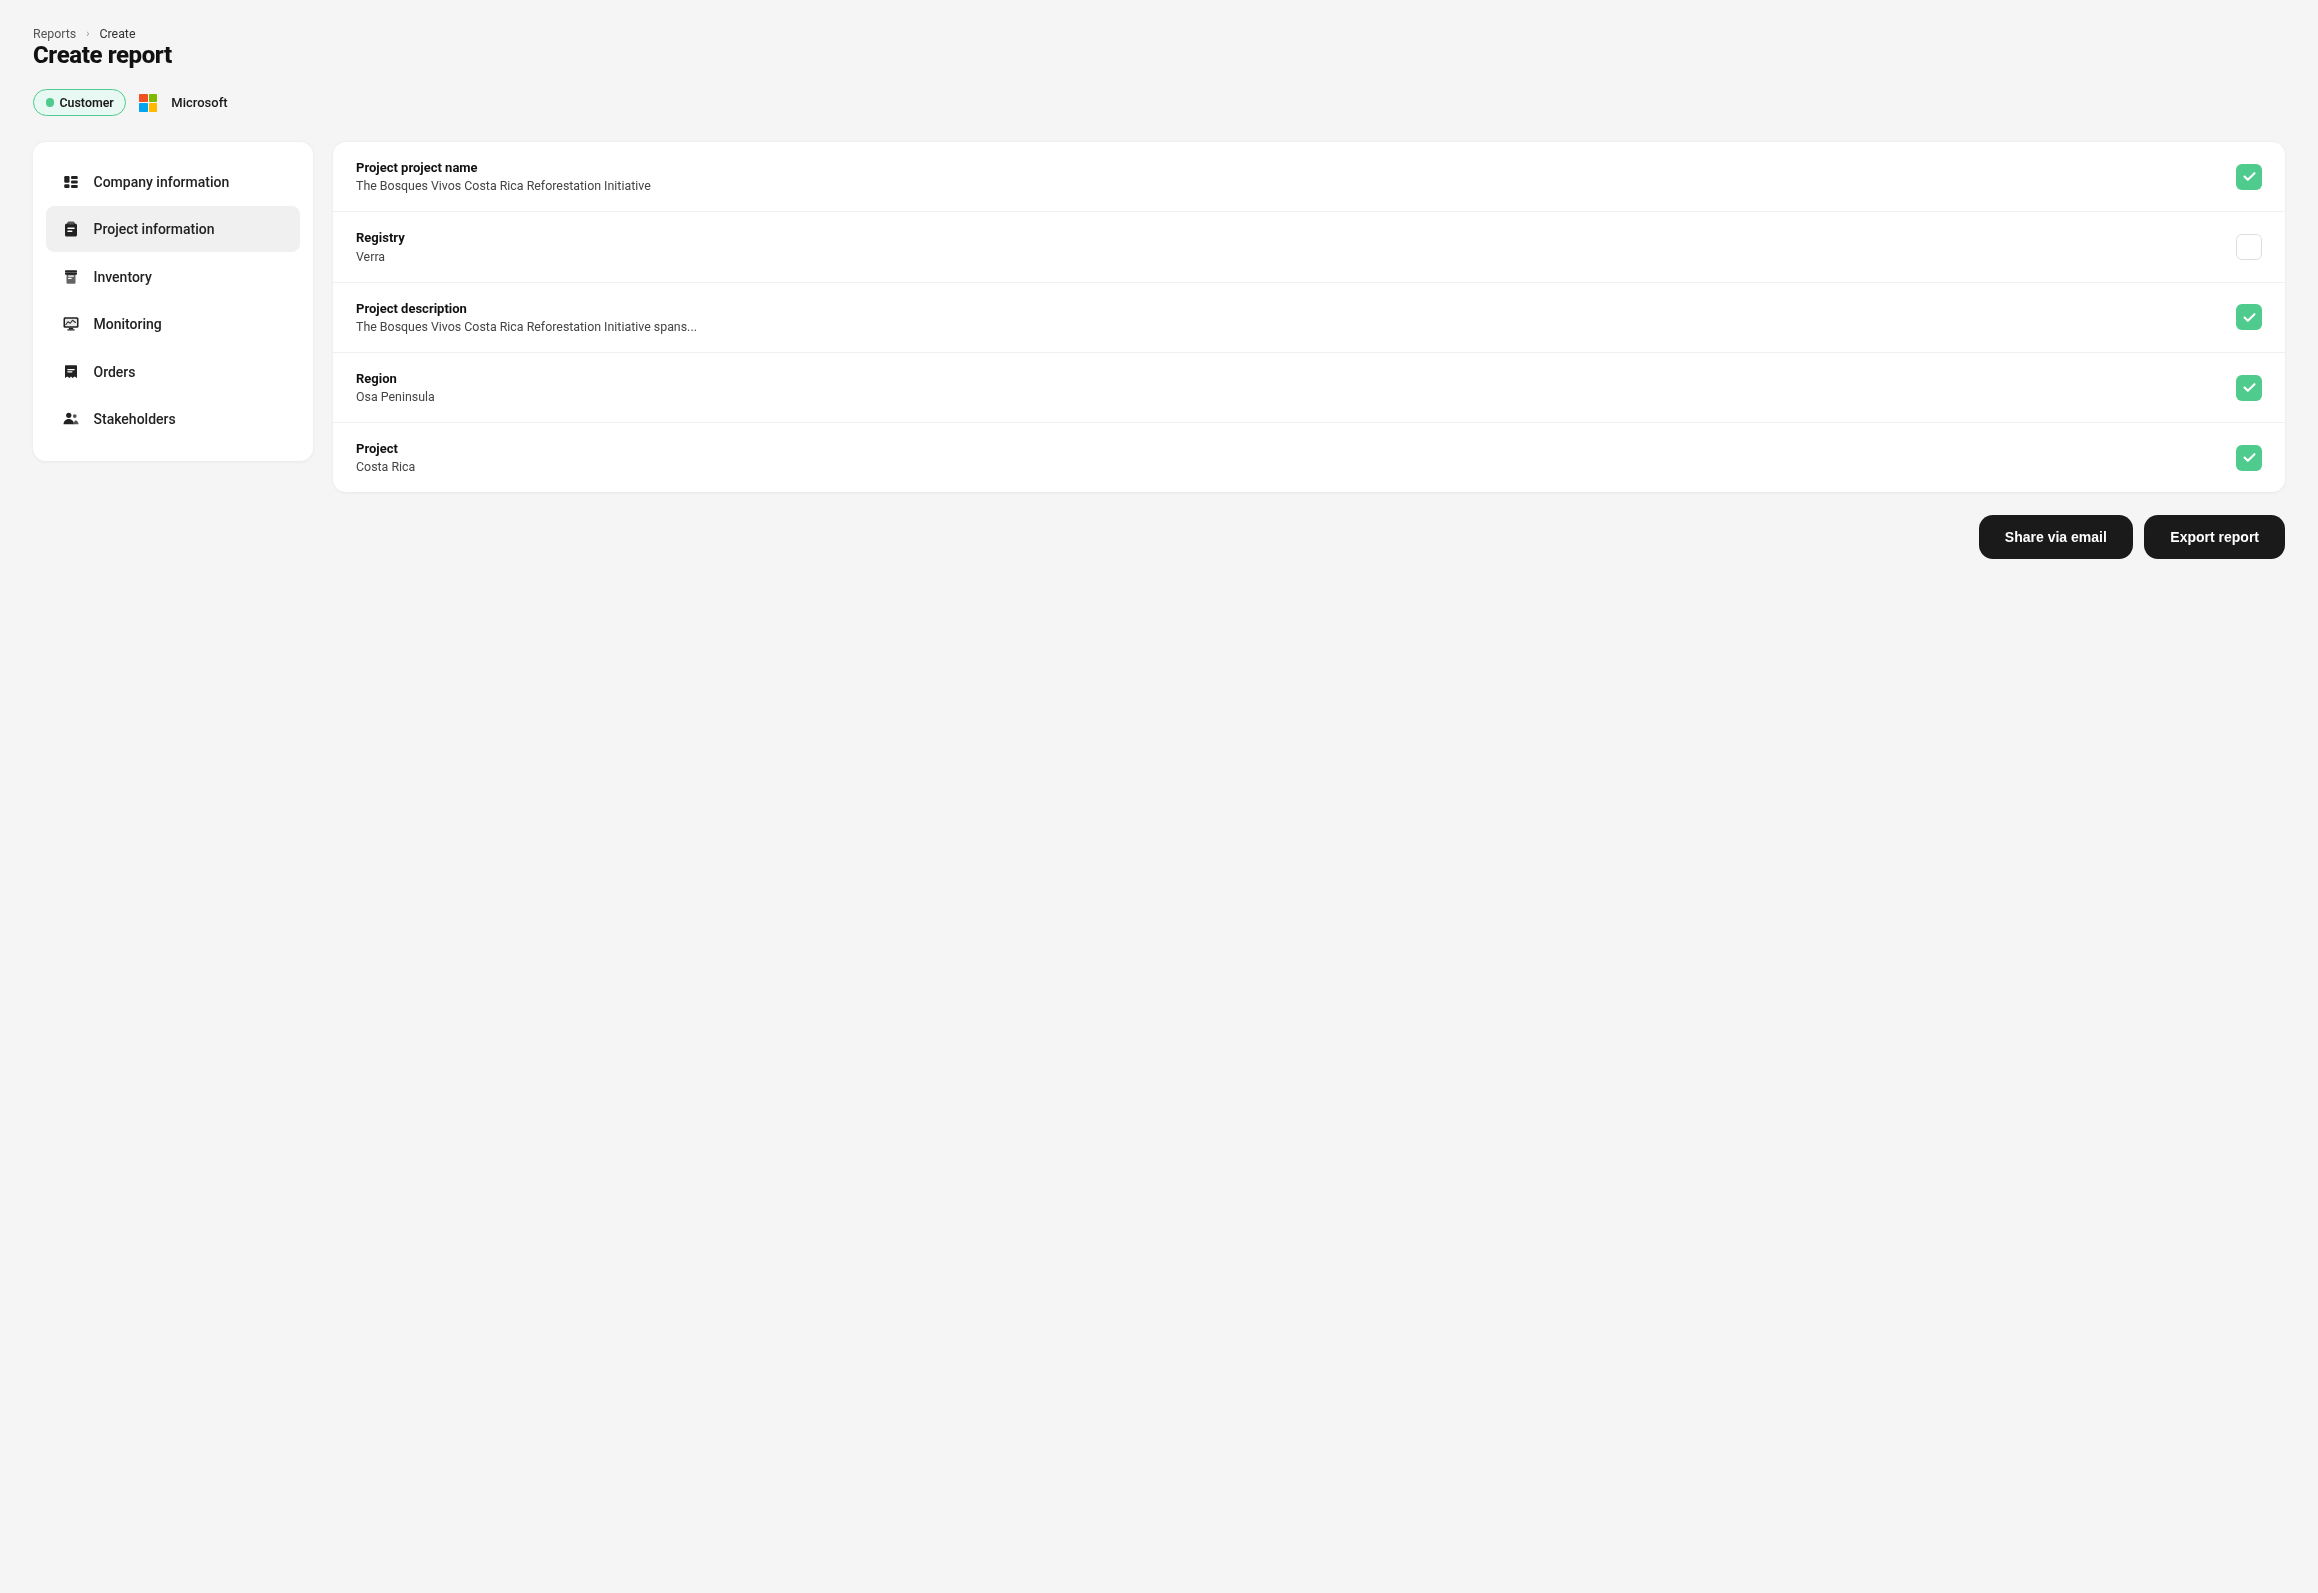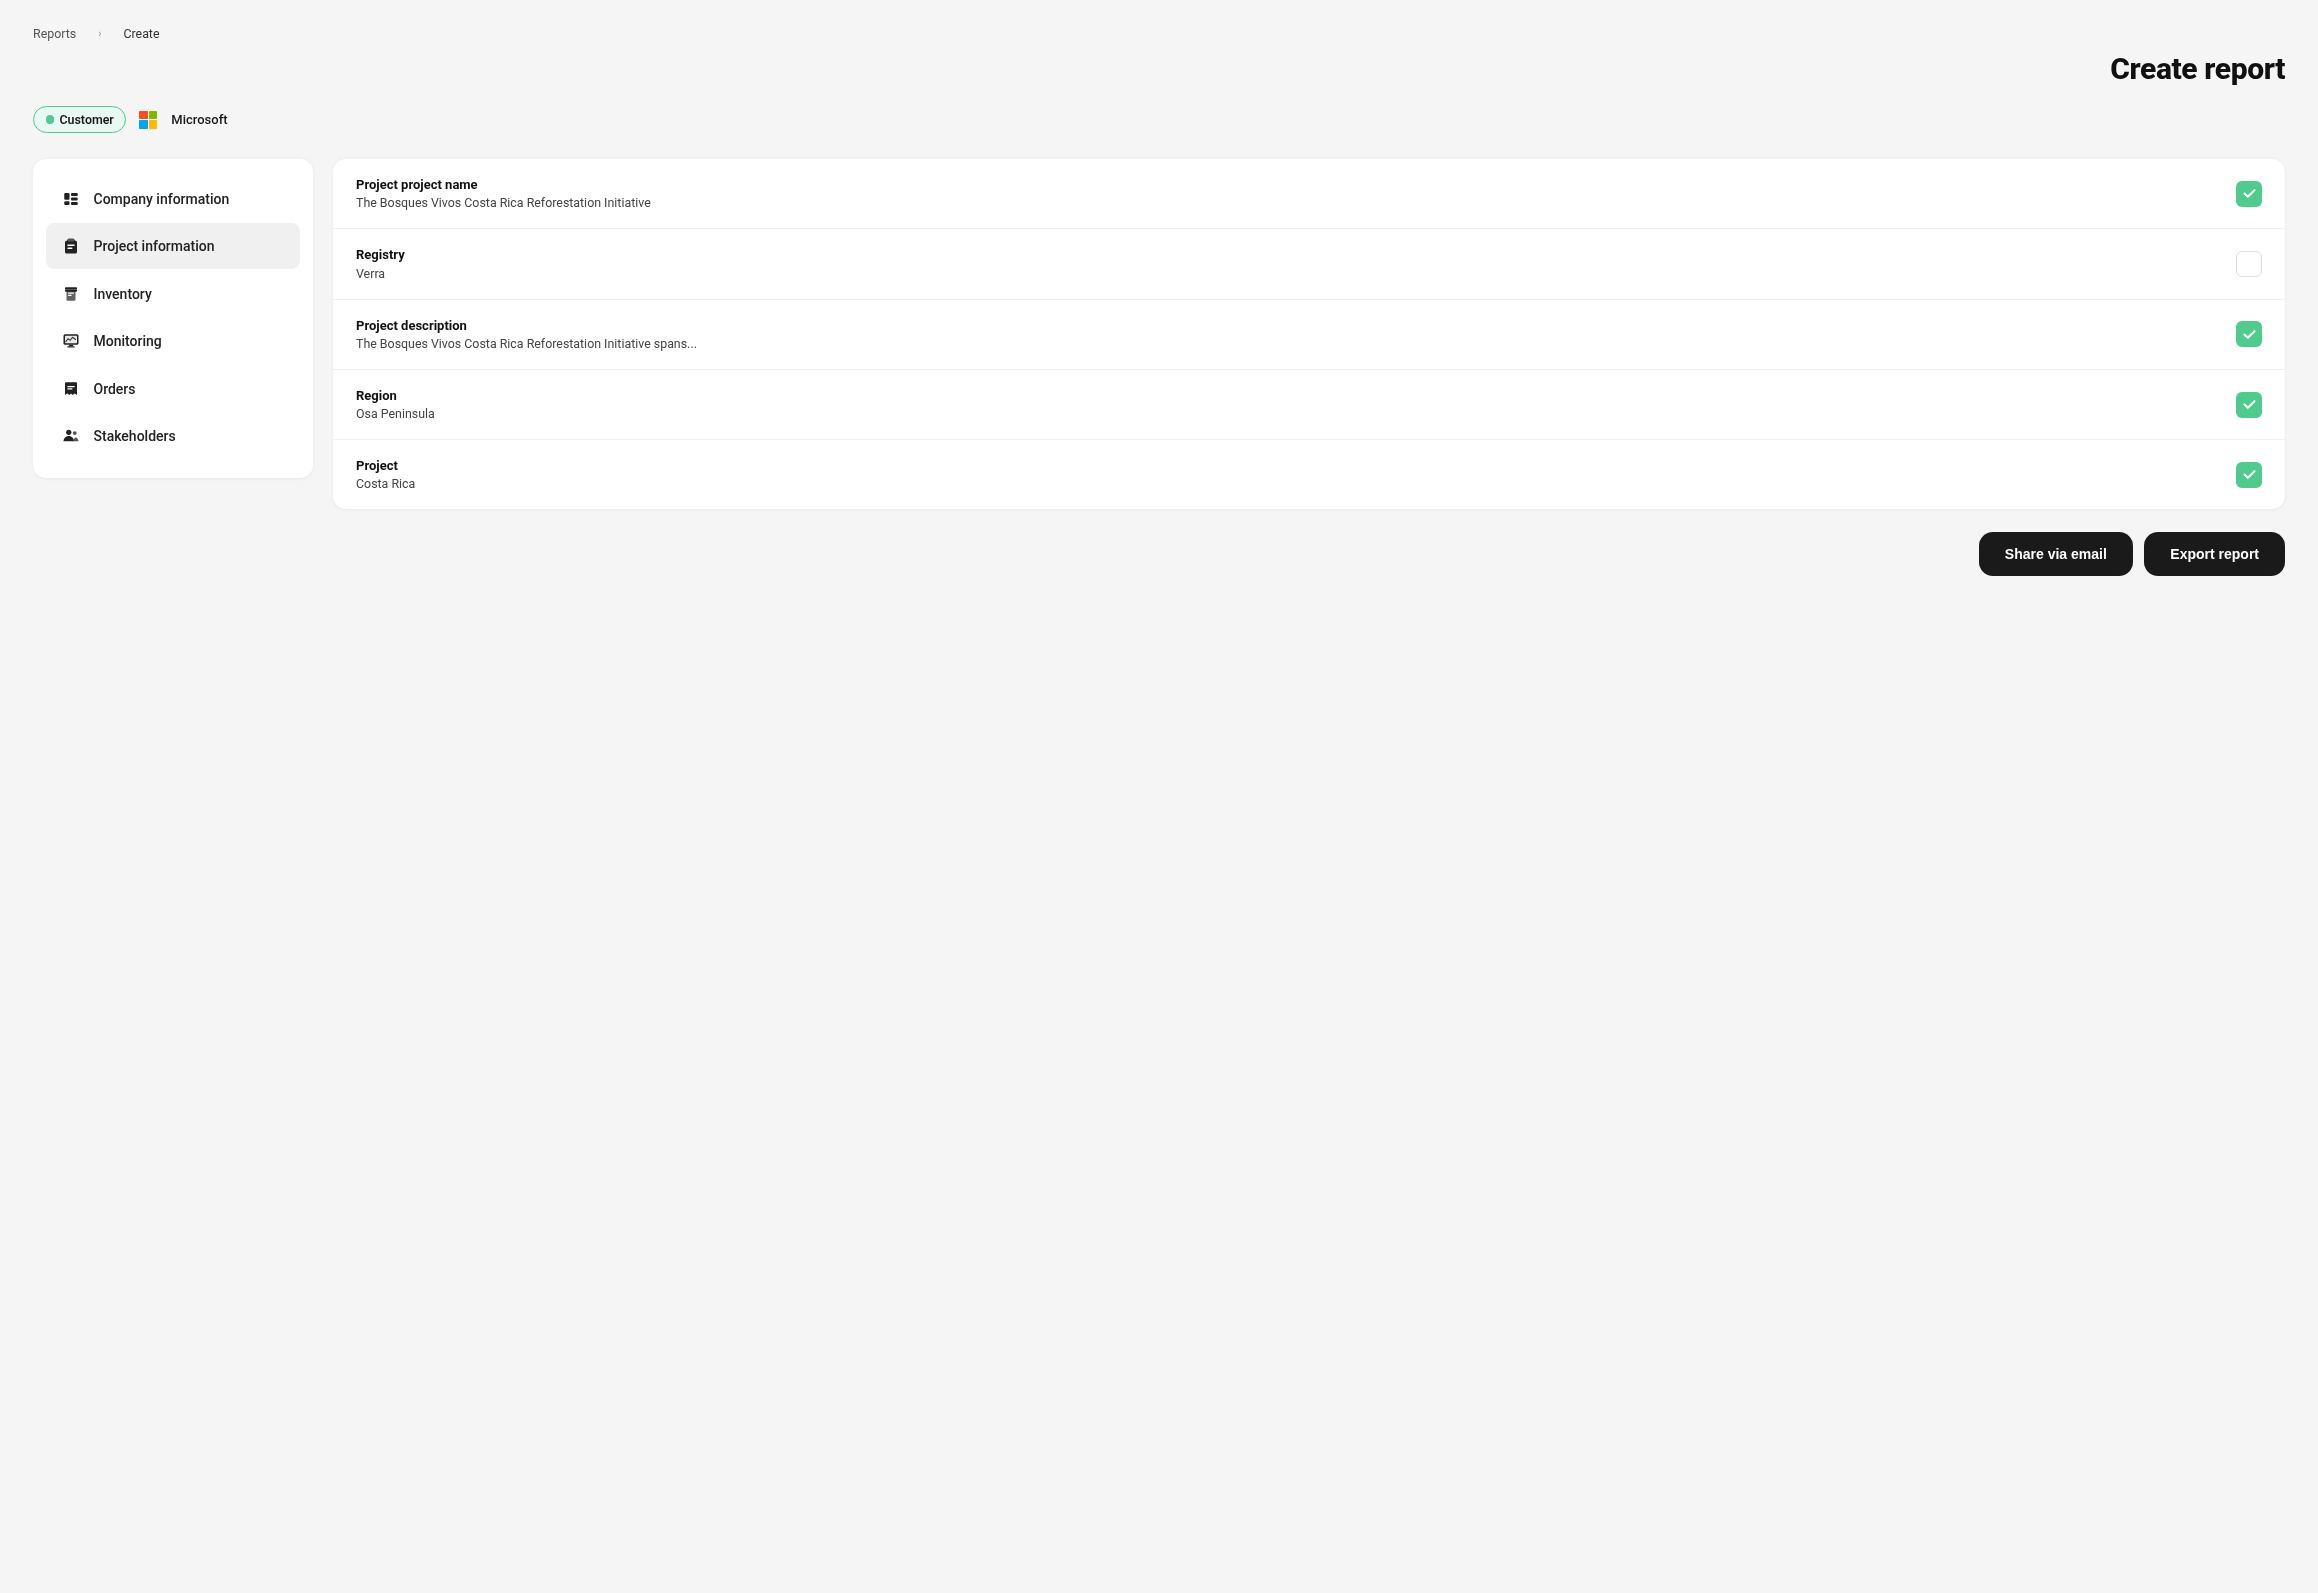--- a/index.html
+++ b/index.html
@@ -12,43 +12,41 @@
       font-family: -apple-system, BlinkMacSystemFont, 'Segoe UI', Roboto, sans-serif;
       background: #f5f5f5;
       min-height: 100vh;
       padding: 26px 33px;
       color: #1a1a1a;
     }
 
     .breadcrumb {
       display: flex;
       align-items: center;
-      gap: 22px;
+      gap: 10px;
       font-size: 12.4px;
       color: #555;
-      margin-bottom: 10px;
     }
 
     .breadcrumb-separator {
       color: #999;
       font-size: 10.7px;
     }
 
     .breadcrumb-current {
       color: #333;
       text-align: right;
     }
 
     .page-title {
-      font-size: 30px;
+      font-size: 24px;
       font-weight: 800;
       color: #111;
       margin-bottom: 20px;
       letter-spacing: -0.4px;
-      text-align: right;
     }
 
     .tags-row {
       display: flex;
       align-items: center;
       gap: 13px;
       margin-bottom: 26px;
       margin-top: 8px;
     }
 

